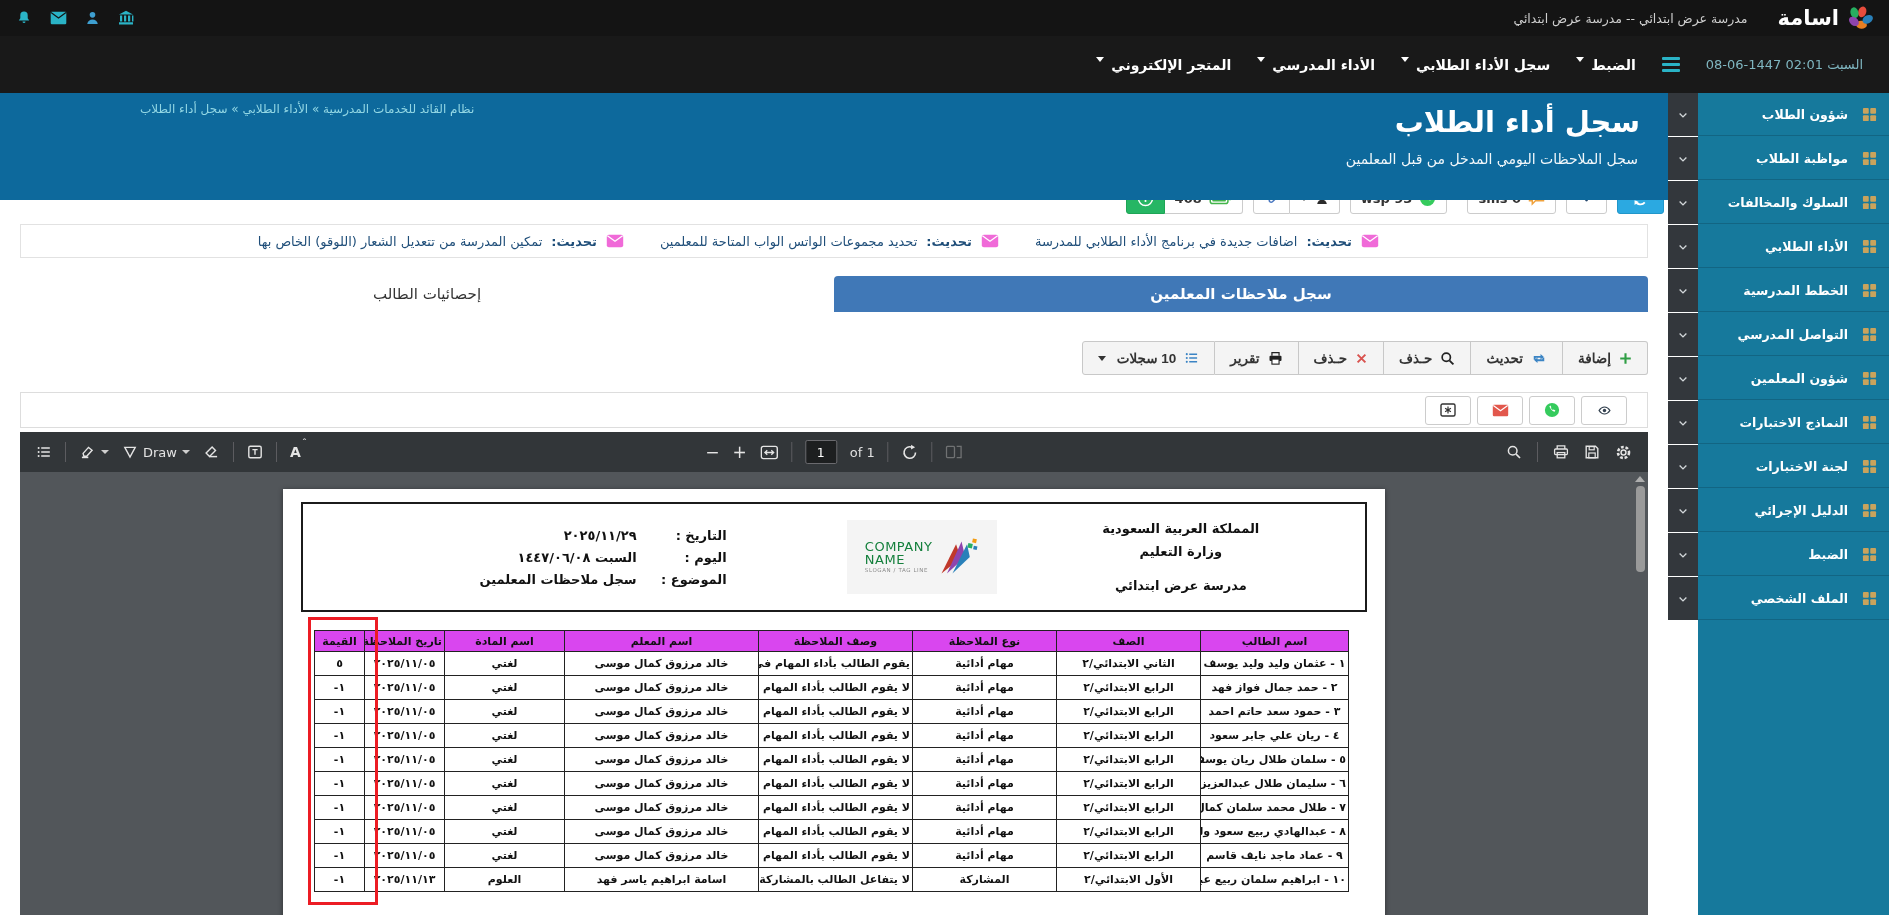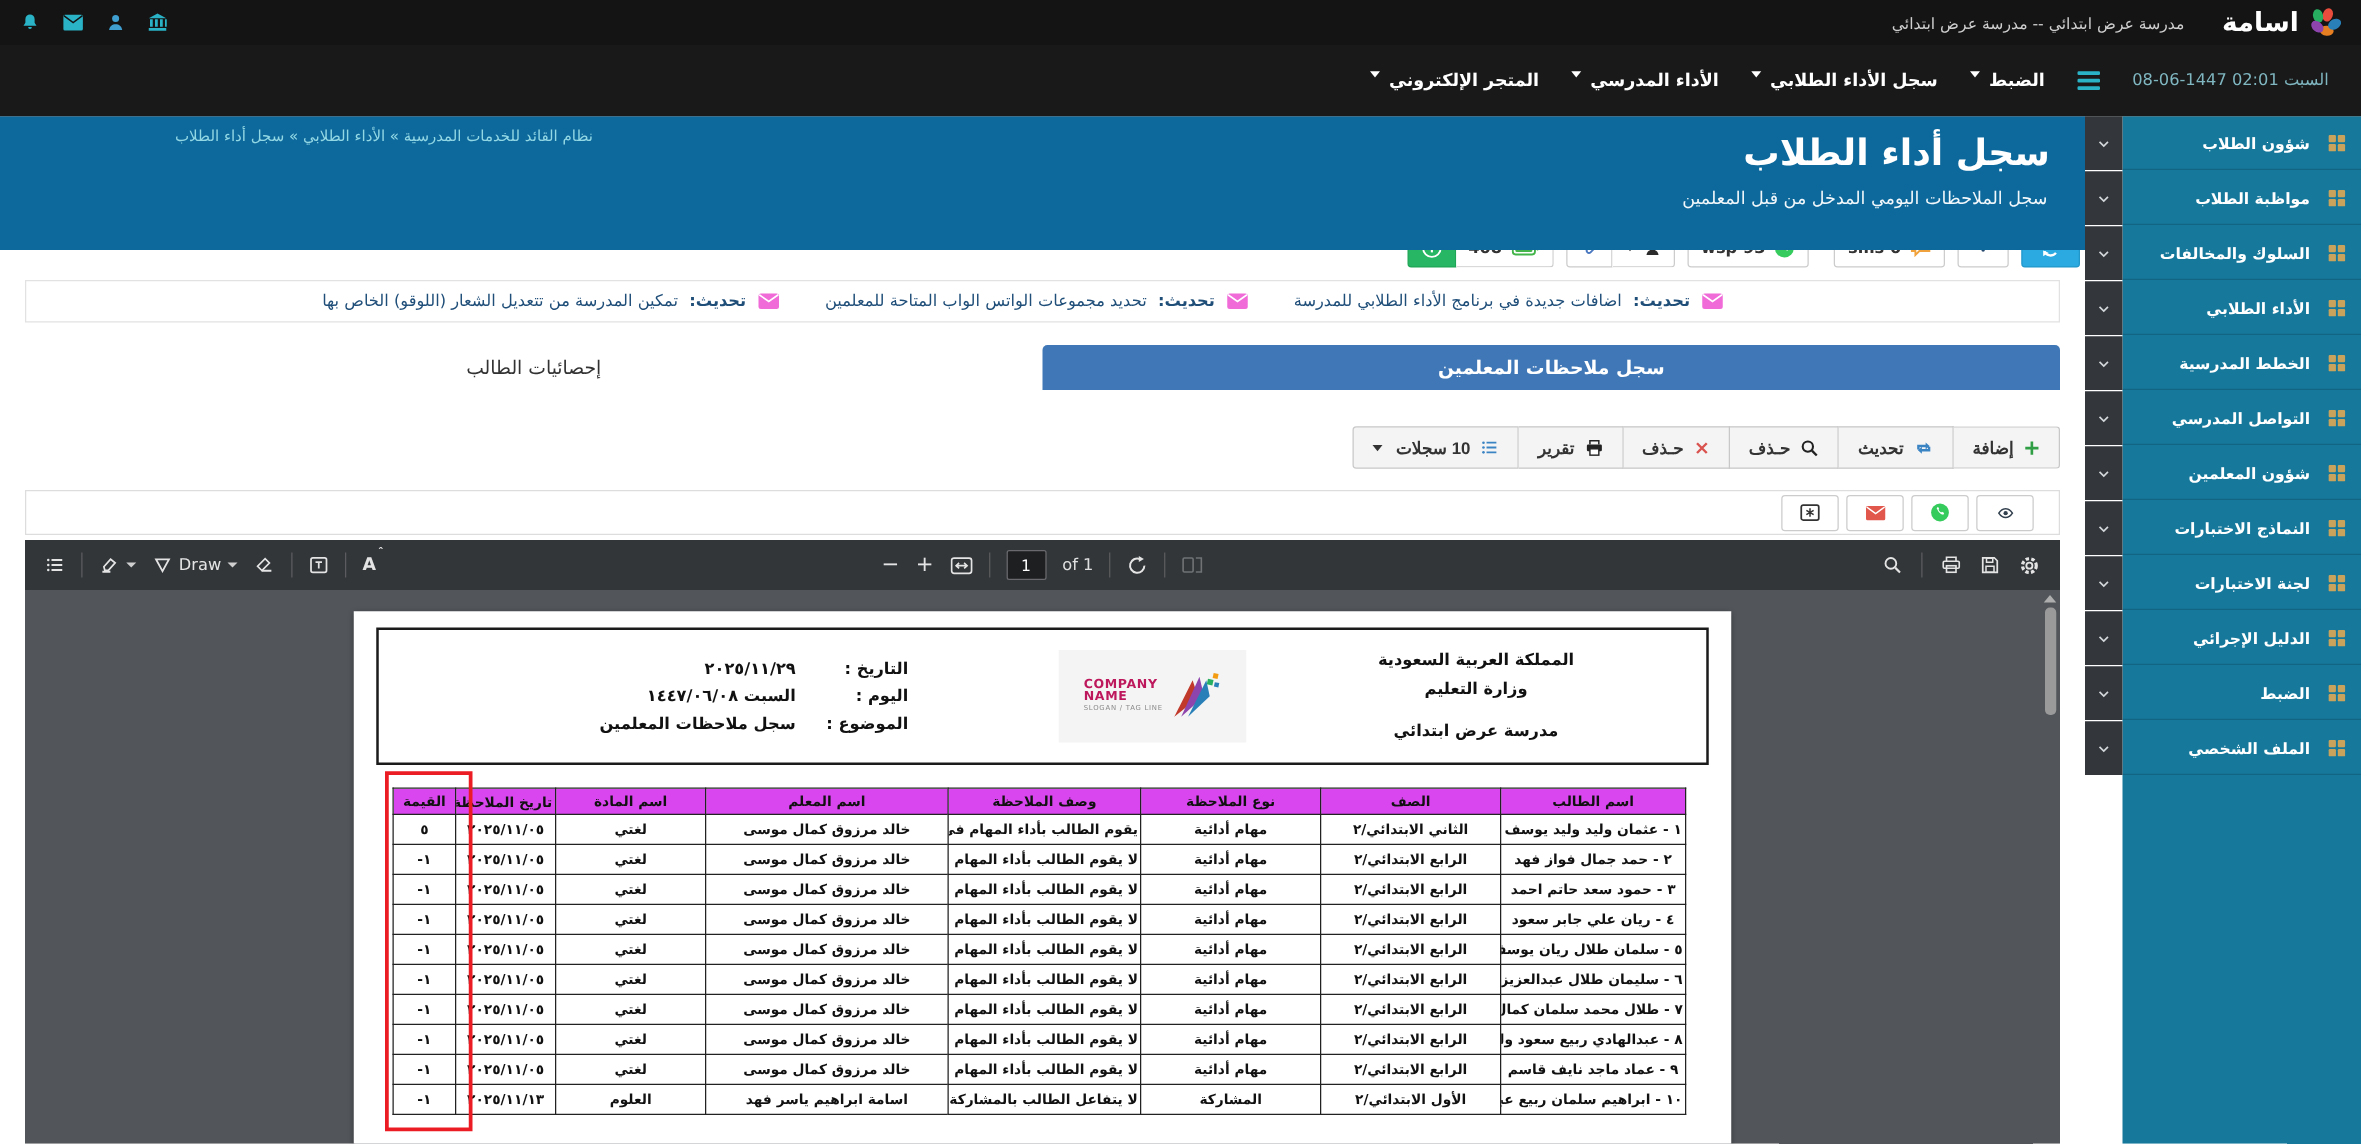--- a/index.html
+++ b/index.html
@@ -101,21 +101,21 @@
   .scrollbar{position:absolute;top:4px;right:3px;width:10px;bottom:4px}
   .sb-arrow{width:0;height:0;margin:0 auto 4px;border-left:5px solid transparent;border-right:5px solid transparent;border-bottom:6px solid #aeaeae}
   .sb-thumb{width:9px;height:86px;background:#9a9a9a;border-radius:4px;margin:0 auto}
 
   
   .docbox{margin:13px 18px 0;border:2px solid #1b1b1b;height:110px;display:flex;align-items:center;box-sizing:border-box}
   .ministry{flex:1;text-align:center;font-size:13px;font-weight:bold;line-height:1.8}
   .ministry .gap{height:10px}
   .logobox{width:150px;height:74px;background:#f4f4f4;display:flex;align-items:center;justify-content:center;gap:4px}
   .logo-text{line-height:1}
-  .logo-co{font-size:10px;font-weight:bold;letter-spacing:.5px;color:#be185d;direction:ltr}
+  .logo-co{font-size:13px;font-weight:normal;letter-spacing:.5px;color:#15803d;direction:ltr}
   .logo-tag{font-size:5.5px;color:#8a8a8a;letter-spacing:.6px;direction:ltr;margin-top:2px}
   .docmeta{flex:1.15;font-size:13px;font-weight:bold;display:flex;flex-direction:column;gap:7px;padding-right:120px;box-sizing:border-box}
   .metarow{display:flex}
   .metarow .k{width:90px}
   .metarow .v{white-space:nowrap}
 
   .doctable-wrap{margin:18px 36px 0 32px;position:relative}
   table.doctable{width:100%;border-collapse:collapse;table-layout:fixed;font-size:11px;font-weight:bold;color:#111}
   .doctable th,.doctable td{border:1px solid #222;text-align:center;padding:1px 2px;height:21px;
                             overflow:hidden;white-space:nowrap}

